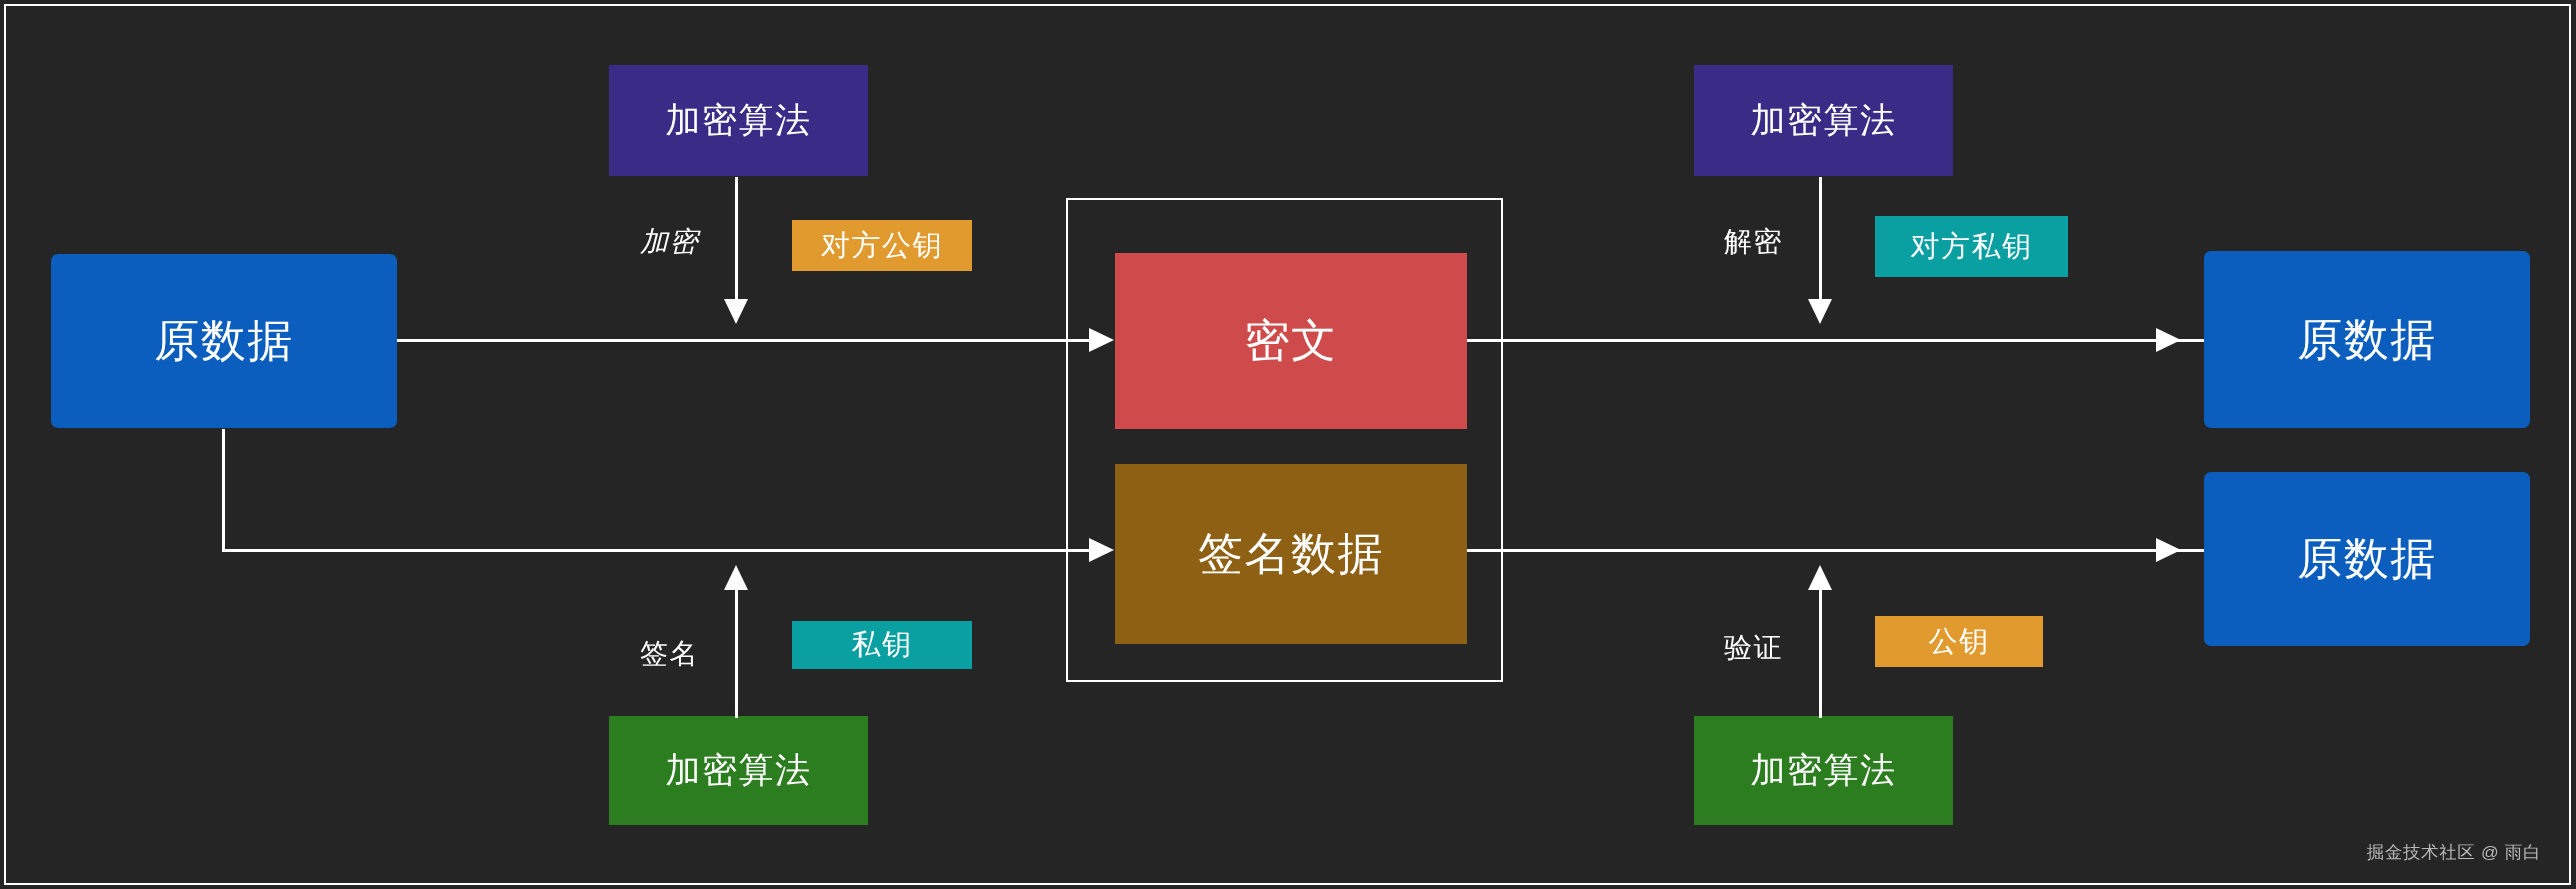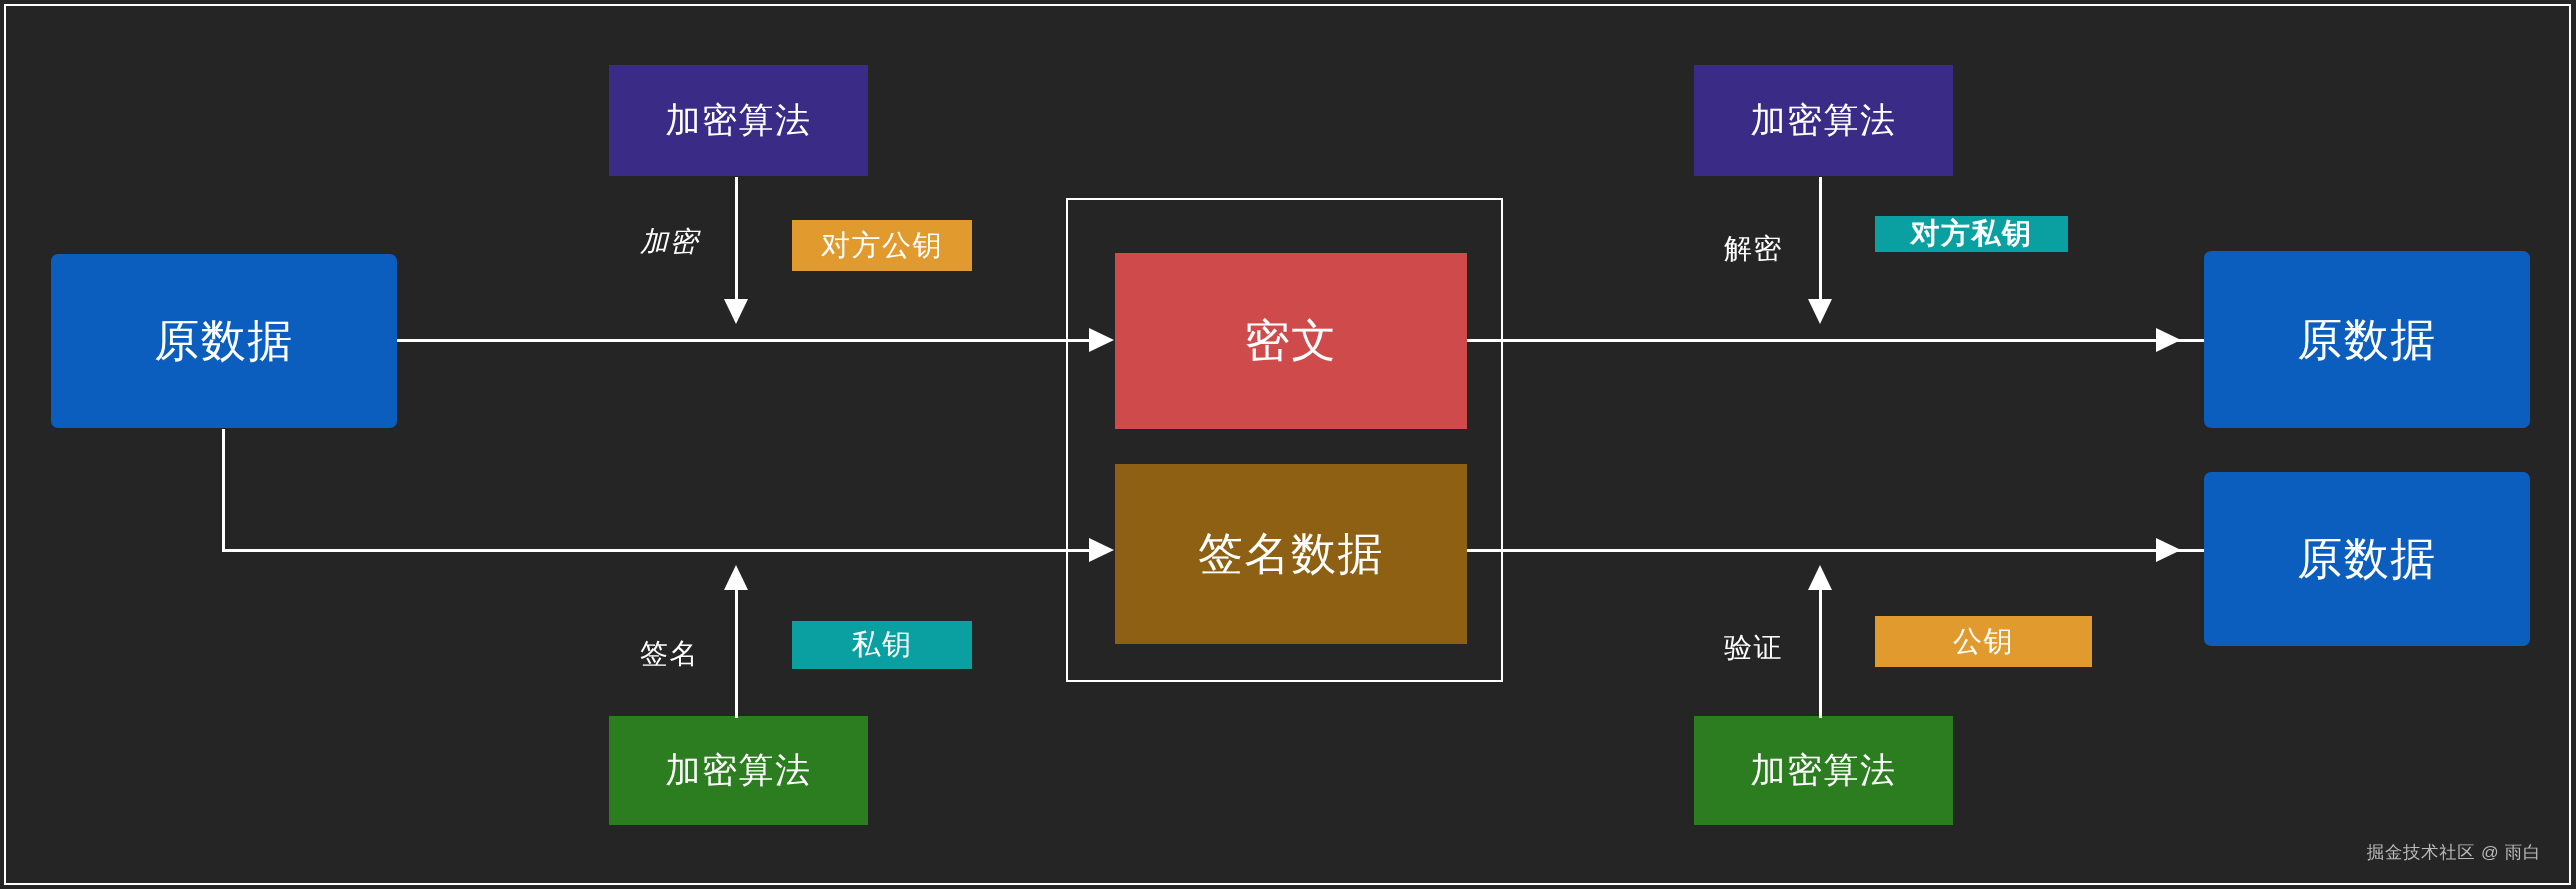--- a/index.html
+++ b/index.html
@@ -167,36 +167,36 @@
   <div class="hline" style="left:1467px; top:549px; width:738px;"></div>
   <div class="arrow-right" style="left:2156px; top:538px;"></div>
 
   <div class="node node-purple fs-mid" style="left:1694px; top:65px; width:259px; height:111px;">
     <span>加密算法</span>
   </div>
 
   <div class="vline" style="left:1819px; top:177px; height:127px;"></div>
   <div class="arrow-down" style="left:1808px; top:299px;"></div>
 
-  <div class="edge-label" style="left:1724px; top:223px;margin-top:7px;">解密</div>
-
-  <div class="node node-teal fs-small" style="left:1875px; top:216px; width:193px; height:36px;font-weight:bold;">
+  <div class="edge-label" style="left:1724px; top:223px;">解密</div>
+
+  <div class="node node-teal fs-small" style="left:1875px; top:216px; width:193px; height:61px;">
     <span>对方私钥</span>
   </div>
 
   <div class="node node-green fs-mid" style="left:1694px; top:716px; width:259px; height:109px;">
     <span>加密算法</span>
   </div>
 
   <div class="vline" style="left:1819px; top:589px; height:129px;"></div>
   <div class="arrow-up" style="left:1808px; top:565px;"></div>
 
   <div class="edge-label" style="left:1724px; top:629px;">验证</div>
 
-  <div class="node node-orange fs-small" style="left:1875px; top:616px; width:217px; height:51px;">
+  <div class="node node-orange fs-small" style="left:1875px; top:616px; width:168px; height:51px;">
     <span>公钥</span>
   </div>
 
   <div class="node node-blue fs-big" style="left:2204px; top:251px; width:326px; height:177px;">
     <span>原数据</span>
   </div>
 
   <div class="node node-blue fs-big" style="left:2204px; top:472px; width:326px; height:174px;">
     <span>原数据</span>
   </div>

